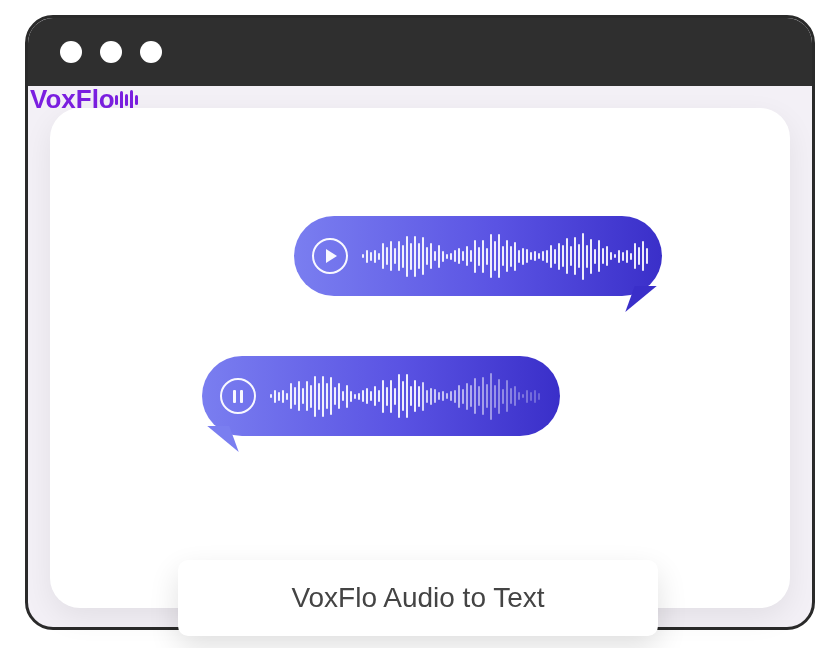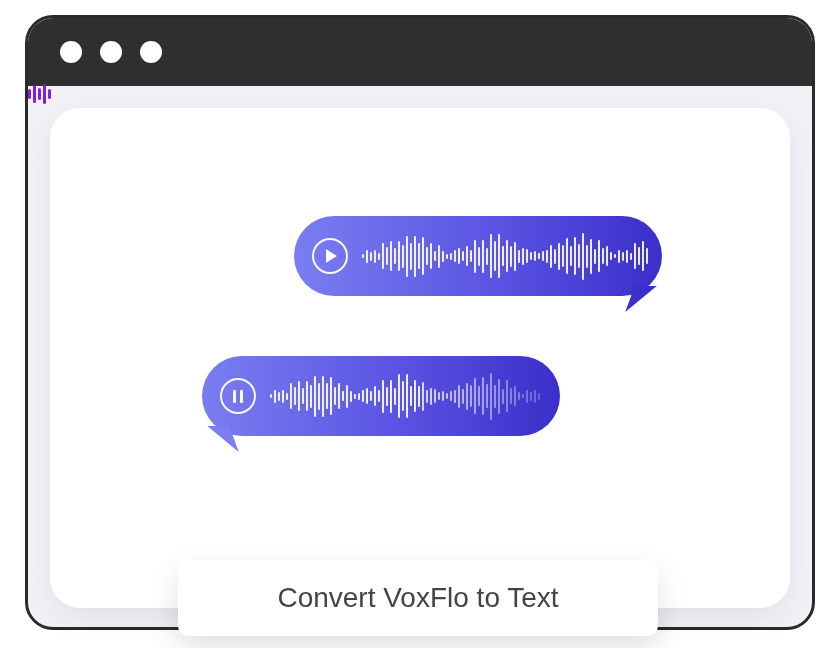--- a/index.html
+++ b/index.html
@@ -170,20 +170,21 @@
 
 <div class="outer-window">
   <div class="titlebar">
     <div class="traffic-dot"></div>
     <div class="traffic-dot"></div>
     <div class="traffic-dot"></div>
   </div>
 </div>
 
 <div class="logo">
+  <span>VoxFlo</span>
   <span class="logo-bars">
     <span style="height:10px"></span>
     <span style="height:18px"></span>
     <span style="height:12px"></span>
     <span style="height:20px"></span>
     <span style="height:10px"></span>
   </span>
 </div>
 
 <div class="inner-panel">
@@ -345,14 +346,14 @@
         <span style="height: 13px; opacity: 0.33;"></span>
         <span style="height: 9px; opacity: 0.31;"></span>
         <span style="height: 13px; opacity: 0.29;"></span>
         <span style="height: 7px; opacity: 0.27;"></span>
       </div>
   </div>
 
 </div>
 
 <div class="cta-card">
-  <span>Convert VoxFlo to Text</span>
+  <span>VoxFlo Audio to Text</span>
 </div>
 
 </body></html>

